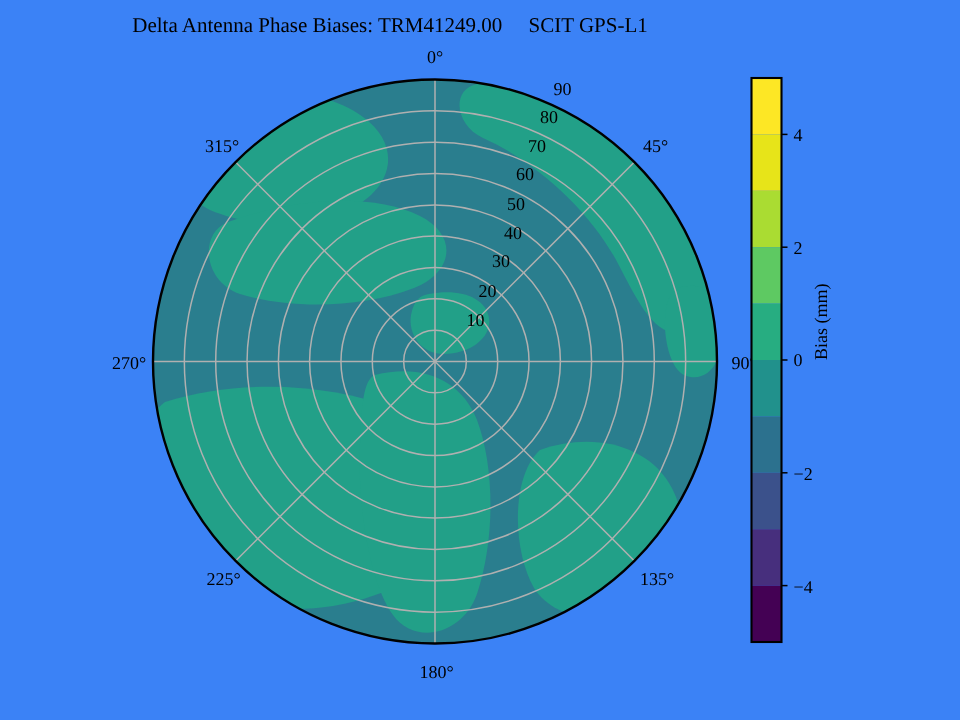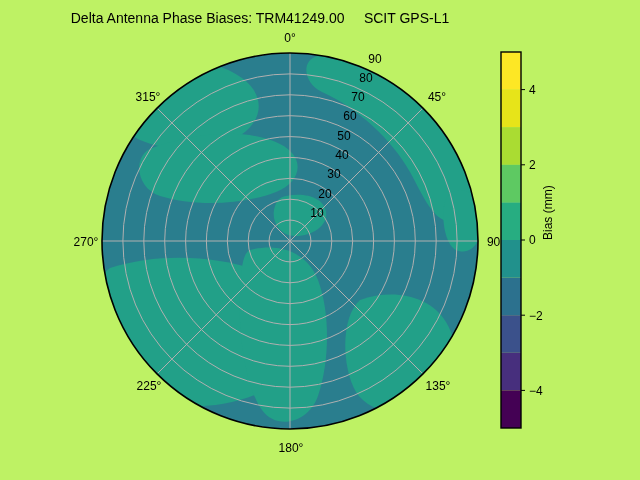--- a/index.html
+++ b/index.html
@@ -4,22 +4,22 @@
 <style>
   html, body {
     margin: 0;
     padding: 0;
     background: #ffffff;
   }
   #figure {
     position: relative;
     width: 640px;
     height: 480px;
-    background: #bef264;
-    font-family: Liberation Sans, sans-serif;
+    background: #3b82f6;
+    font-family: Liberation Serif, serif;
     overflow: hidden;
   }
   #figure-title {
     position: absolute;
     left: 0;
     top: 10px;
     width: 520px;
     text-align: center;
     font-size: 14px;
     color: #000000;

